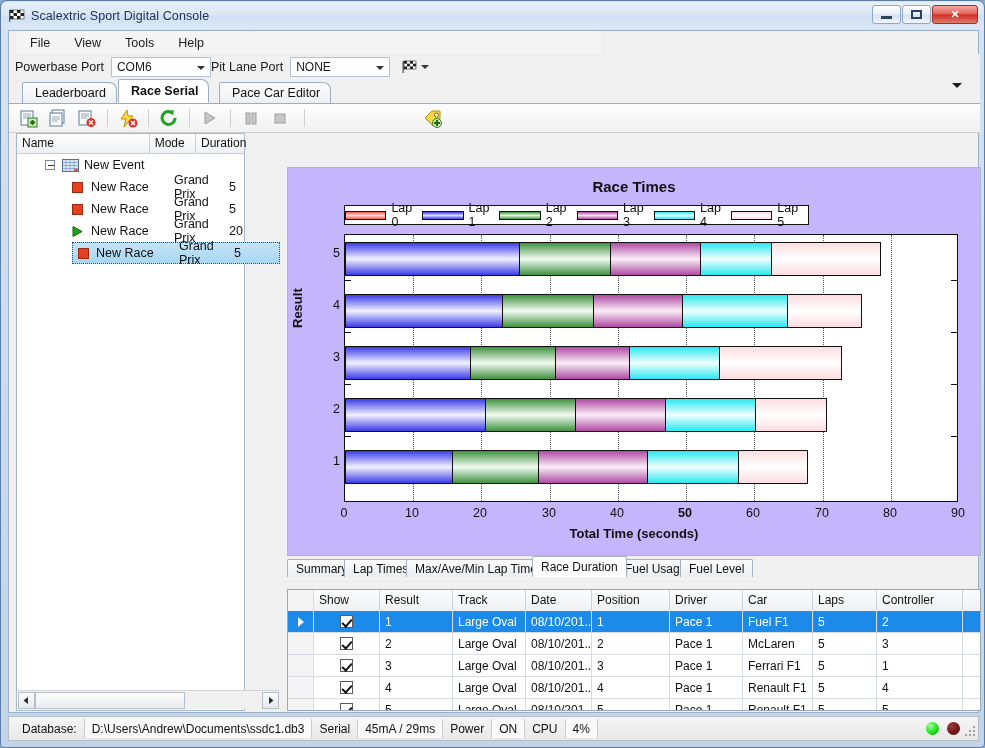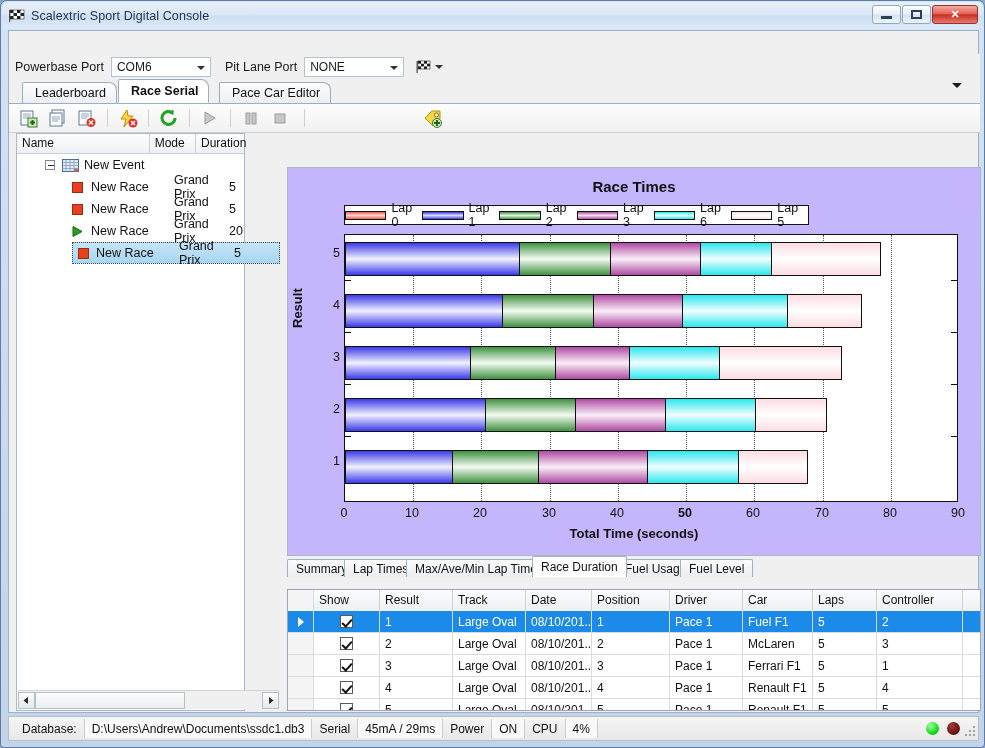--- a/index.html
+++ b/index.html
@@ -276,28 +276,34 @@
         </div>
       <div class="wbtn">
           <span class="glyph-max"></span>
         </div>
       <div class="wbtn close">✕</div>
     </div>
   </div>
 
   <div class="client">
 
+    <div class="menubar">
+      <span class="menuitem">File</span>
+      <span class="menuitem">View</span>
+      <span class="menuitem">Tools</span>
+      <span class="menuitem">Help</span>
+    </div>
 
     <div class="portbar">
       <span class="portlabel">Powerbase Port</span>
       <div class="combo wide">
         <span>COM6</span>
         <span class="arrow"></span>
       </div>
-      <span class="portlabel" style="margin-left:14px">Pit Lane Port</span>
+      <span class="portlabel" style="margin-left:0">Pit Lane Port</span>
       <div class="combo wide">
         <span>NONE</span>
         <span class="arrow"></span>
       </div>
       <div class="flagbtn">
         <svg width="16" height="14" viewBox="0 0 16 14">
           <rect x="0.5" y="1" width="1.3" height="12" fill="#555"></rect>
           <rect x="2" y="1" width="12" height="8" fill="#fff" stroke="#222" stroke-width="0.6"></rect>
           <rect x="2" y="1" width="3" height="2.7" fill="#222"></rect>
             <rect x="8" y="1" width="3" height="2.7" fill="#222"></rect>
@@ -491,21 +497,21 @@
         <div class="legend-item">
           <span class="legend-swatch" style="background:linear-gradient(180deg,#3f9140 0%,#e3f5e0 50%,#3f9140 100%);"></span>
           <span class="legend-label">Lap 2</span>
         </div>
         <div class="legend-item">
           <span class="legend-swatch" style="background:linear-gradient(180deg,#ae4ba2 0%,#f6dff2 50%,#ae4ba2 100%);"></span>
           <span class="legend-label">Lap 3</span>
         </div>
         <div class="legend-item">
           <span class="legend-swatch" style="background:linear-gradient(180deg,#2ae8ee 0%,#e4feff 50%,#2ae8ee 100%);"></span>
-          <span class="legend-label">Lap 6</span>
+          <span class="legend-label">Lap 4</span>
         </div>
         <div class="legend-item">
           <span class="legend-swatch" style="background:linear-gradient(180deg,#fcdde2 0%,#fffdfd 50%,#fcdde2 100%);"></span>
           <span class="legend-label">Lap 5</span>
         </div>
       </div>
 
       <div class="ytitle">Result</div>
       <div class="ylabels">
         <span class="ylab" style="top:220px;">1</span>

